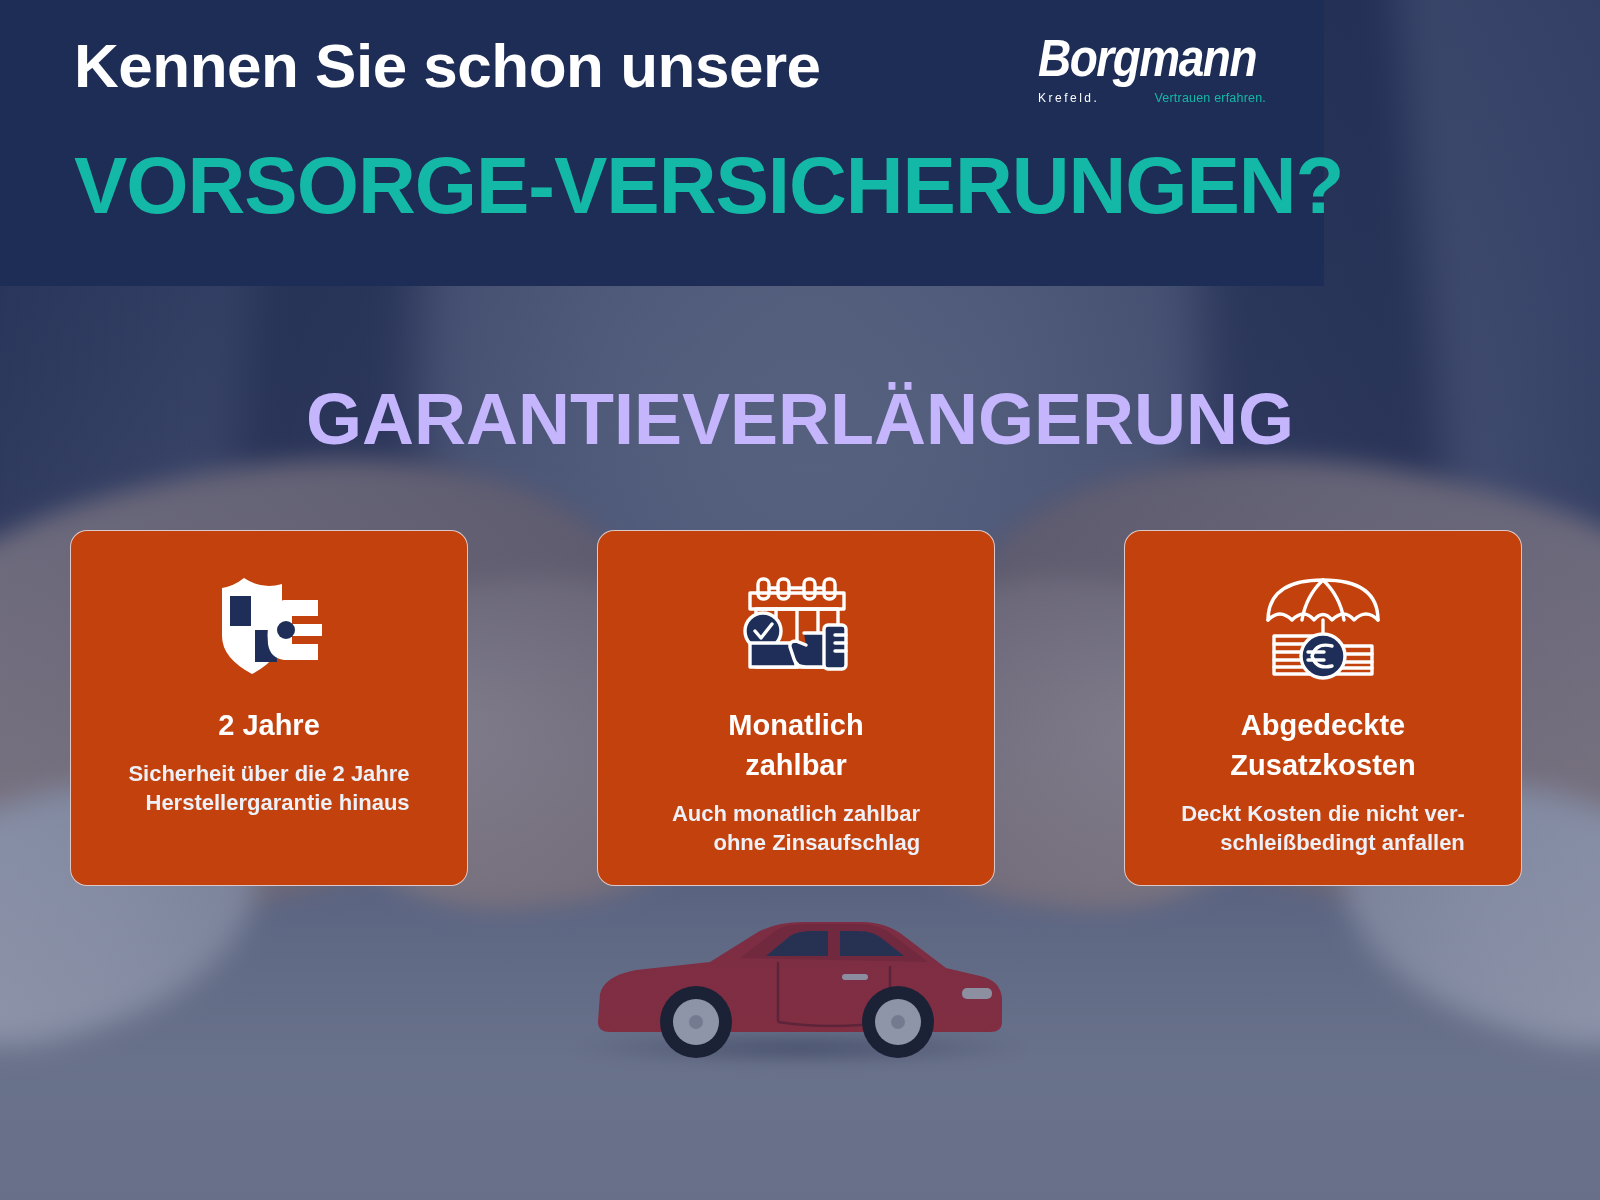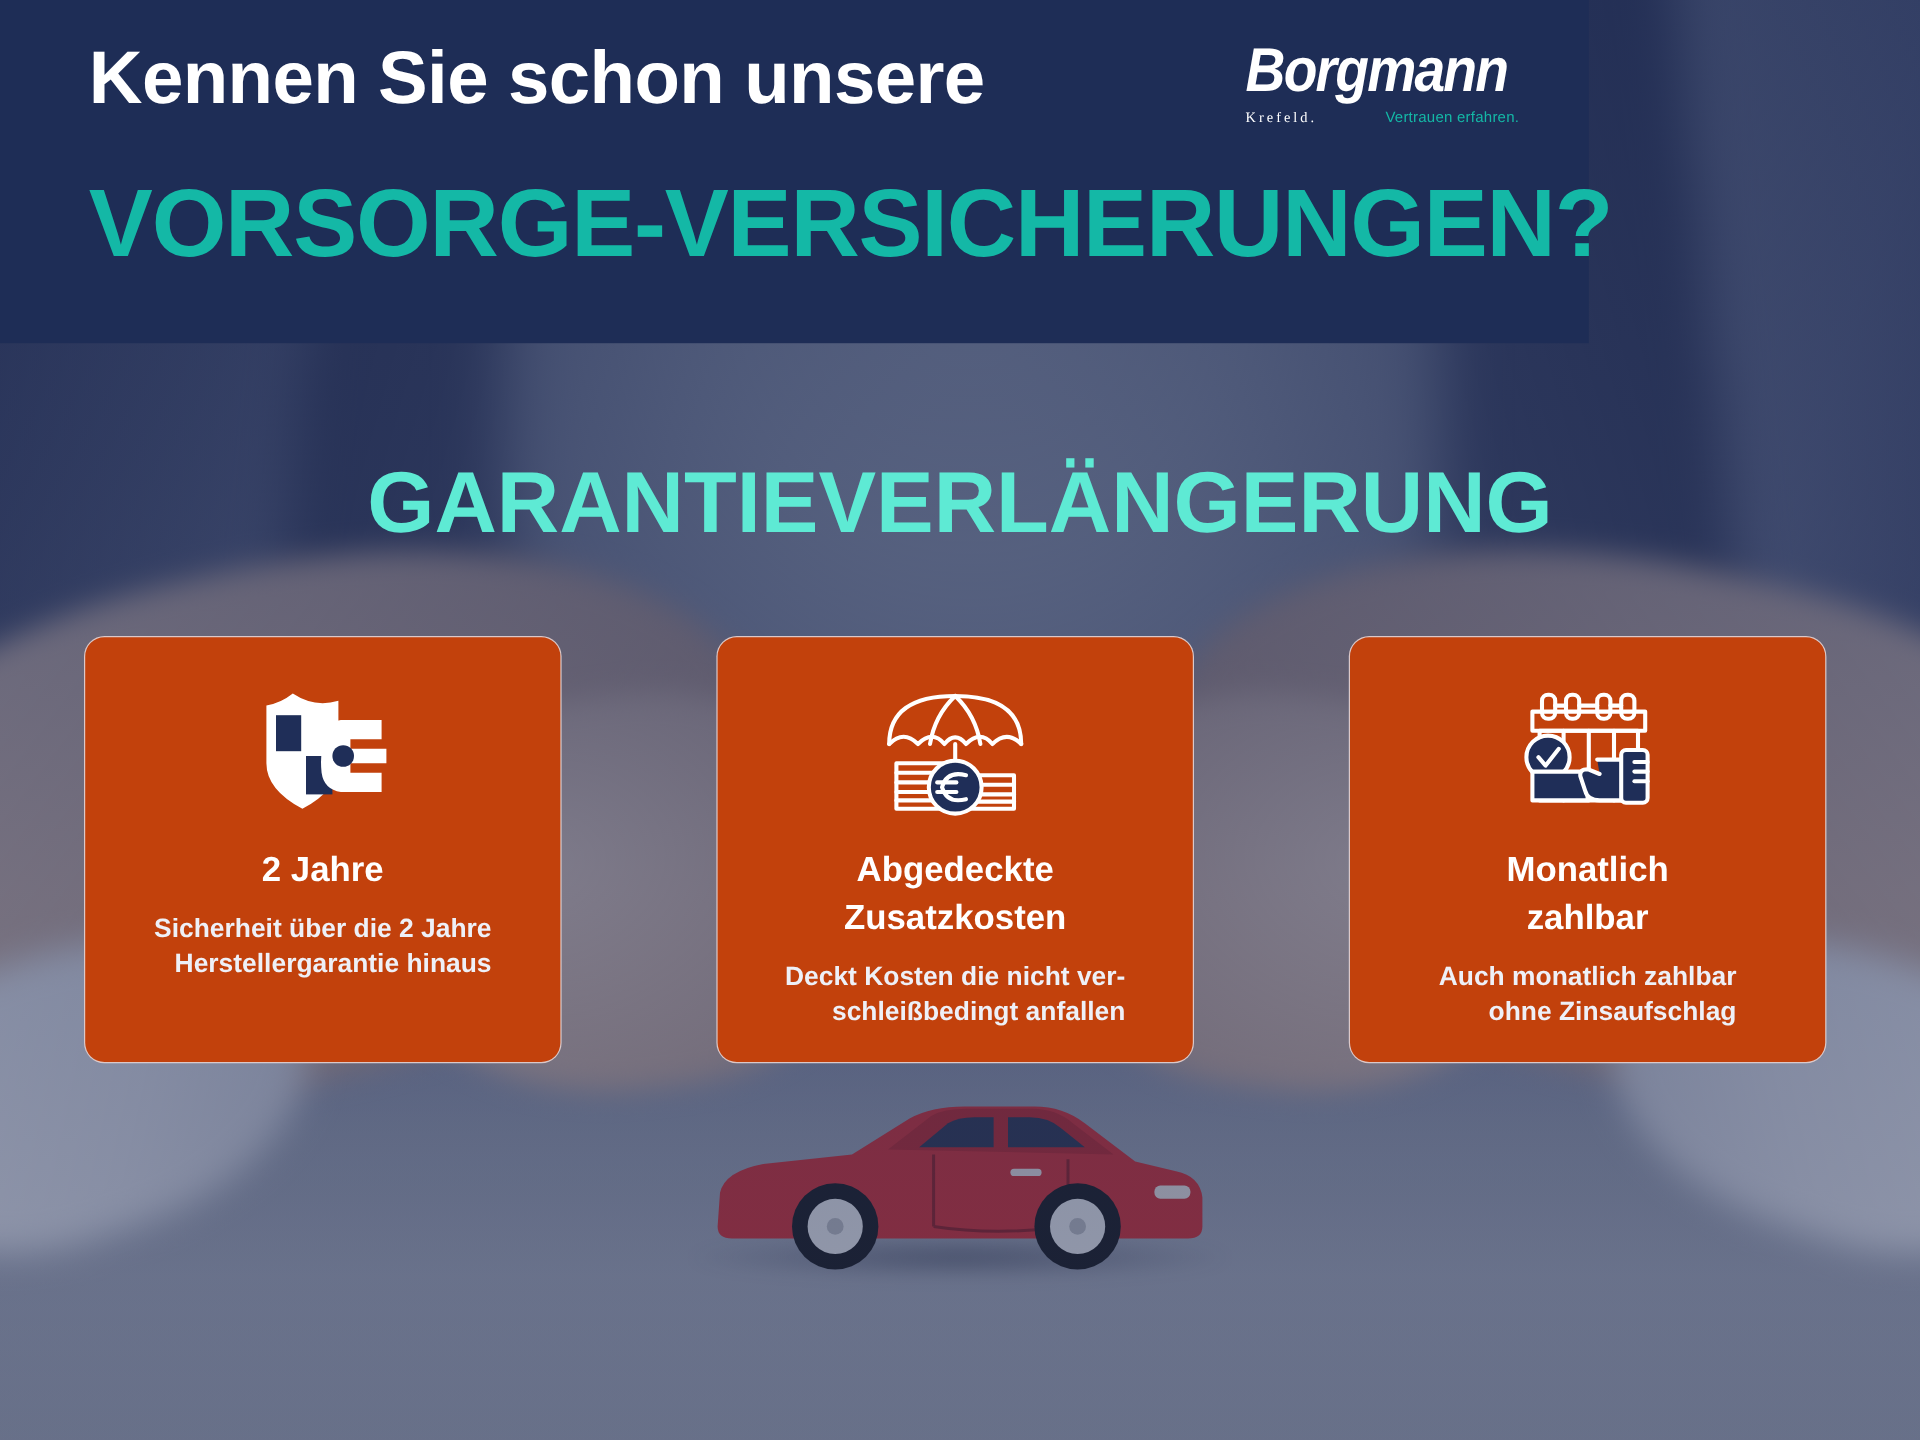--- a/index.html
+++ b/index.html
@@ -211,38 +211,37 @@
     justify-content: space-between;
     align-items: baseline;
     margin-top: 7px;
     width: 228px;
   }
   .logo-tag-left {
     font-size: 12px;
     font-weight: 400;
     color: #ffffff;
     letter-spacing: 2.5px;
-    font-family: Liberation Serif, serif;
   }
   .logo-tag-right {
     font-size: 12.5px;
     font-weight: 400;
     color: #14b8a6;
     letter-spacing: 0.2px;
   }
 
   
   .section-title {
     position: absolute;
     left: 0; top: 378px;
     width: 1600px;
     text-align: center;
     font-size: 72px;
     font-weight: 700;
-    color: #5eead4;
+    color: #c4b5fd;
     letter-spacing: 0px;
   }
 
   
   .cards {
     position: absolute;
     left: 70px; top: 530px;
     width: 1452px;
     height: 356px;
     display: flex;
@@ -368,20 +367,62 @@
         <span>2 Jahre</span><br>
       </div>
       <div class="card-desc">
         <span>Sicherheit über die 2 Jahre</span><br>
         <span>Herstellergarantie hinaus</span>
       </div>
     </div>
 
     <div class="card">
       <div class="card-icon">
+        <svg width="120" height="110" viewBox="0 0 120 110" fill="none" stroke="#ffffff" stroke-width="3.4" stroke-linecap="round" stroke-linejoin="round">
+
+          <rect x="22" y="6" width="11" height="20" rx="5"></rect>
+          <rect x="42" y="6" width="11" height="20" rx="5"></rect>
+          <rect x="68" y="6" width="11" height="20" rx="5"></rect>
+          <rect x="88" y="6" width="11" height="20" rx="5"></rect>
+          <line x1="33" y1="15" x2="42" y2="15"></line>
+          <line x1="53" y1="15" x2="68" y2="15"></line>
+          <line x1="79" y1="15" x2="88" y2="15"></line>
+
+          <rect x="14" y="20" width="94" height="16"></rect>
+
+          <rect x="20" y="36" width="82" height="58"></rect>
+
+          <line x1="40" y1="36" x2="40" y2="94"></line>
+          <line x1="61" y1="36" x2="61" y2="94"></line>
+          <line x1="82" y1="36" x2="82" y2="94"></line>
+
+          <circle cx="27" cy="58" r="18" fill="#1f2e58"></circle>
+          <polyline points="19,58 25,65 36,51"></polyline>
+
+          <rect x="14" y="70" width="46" height="24" fill="#1f2e58"></rect>
+
+          <path d="M68 60 L90 60 Q96 60 96 66 L96 94 L70 94 Q60 94 58 86 L54 74 Q53 68 60 68 L70 72" fill="#1f2e58"></path>
+          <rect x="88" y="52" width="22" height="44" rx="4" fill="#1f2e58"></rect>
+          <line x1="99" y1="62" x2="110" y2="62"></line>
+          <line x1="99" y1="70" x2="110" y2="70"></line>
+          <line x1="99" y1="78" x2="110" y2="78"></line>
+        </svg>
+      </div>
+      <div class="card-title">
+        <span>Monatlich</span><br>
+        <span>zahlbar</span>
+      </div>
+      <div class="card-desc">
+        <span>Auch monatlich zahlbar</span><br>
+        <span>ohne Zinsaufschlag</span>
+      </div>
+    </div>
+
+    <div class="card">
+      <div class="card-icon">
         <svg width="130" height="112" viewBox="0 0 130 112" fill="none" stroke="#ffffff" stroke-width="3.4" stroke-linecap="round" stroke-linejoin="round">
 
           <path d="M10 48 Q10 8 65 8 Q120 8 120 48"></path>
           <path d="M10 48 Q22 36 34 48 Q46 36 56 48 Q65 37 74 48 Q86 36 96 48 Q108 36 120 48"></path>
 
           <path d="M65 8 Q48 24 44 48"></path>
           <path d="M65 8 Q82 24 86 48"></path>
 
           <line x1="65" y1="48" x2="65" y2="86"></line>
 
@@ -404,56 +445,14 @@
       <div class="card-title">
         <span>Abgedeckte</span><br>
         <span>Zusatzkosten</span>
       </div>
       <div class="card-desc">
         <span>Deckt Kosten die nicht ver-</span><br>
         <span>schleißbedingt anfallen</span>
       </div>
     </div>
 
-    <div class="card">
-      <div class="card-icon">
-        <svg width="120" height="110" viewBox="0 0 120 110" fill="none" stroke="#ffffff" stroke-width="3.4" stroke-linecap="round" stroke-linejoin="round">
-
-          <rect x="22" y="6" width="11" height="20" rx="5"></rect>
-          <rect x="42" y="6" width="11" height="20" rx="5"></rect>
-          <rect x="68" y="6" width="11" height="20" rx="5"></rect>
-          <rect x="88" y="6" width="11" height="20" rx="5"></rect>
-          <line x1="33" y1="15" x2="42" y2="15"></line>
-          <line x1="53" y1="15" x2="68" y2="15"></line>
-          <line x1="79" y1="15" x2="88" y2="15"></line>
-
-          <rect x="14" y="20" width="94" height="16"></rect>
-
-          <rect x="20" y="36" width="82" height="58"></rect>
-
-          <line x1="40" y1="36" x2="40" y2="94"></line>
-          <line x1="61" y1="36" x2="61" y2="94"></line>
-          <line x1="82" y1="36" x2="82" y2="94"></line>
-
-          <circle cx="27" cy="58" r="18" fill="#1f2e58"></circle>
-          <polyline points="19,58 25,65 36,51"></polyline>
-
-          <rect x="14" y="70" width="46" height="24" fill="#1f2e58"></rect>
-
-          <path d="M68 60 L90 60 Q96 60 96 66 L96 94 L70 94 Q60 94 58 86 L54 74 Q53 68 60 68 L70 72" fill="#1f2e58"></path>
-          <rect x="88" y="52" width="22" height="44" rx="4" fill="#1f2e58"></rect>
-          <line x1="99" y1="62" x2="110" y2="62"></line>
-          <line x1="99" y1="70" x2="110" y2="70"></line>
-          <line x1="99" y1="78" x2="110" y2="78"></line>
-        </svg>
-      </div>
-      <div class="card-title">
-        <span>Monatlich</span><br>
-        <span>zahlbar</span>
-      </div>
-      <div class="card-desc">
-        <span>Auch monatlich zahlbar</span><br>
-        <span>ohne Zinsaufschlag</span>
-      </div>
-    </div>
-
   </div>
 </div>
 
 </body></html>

